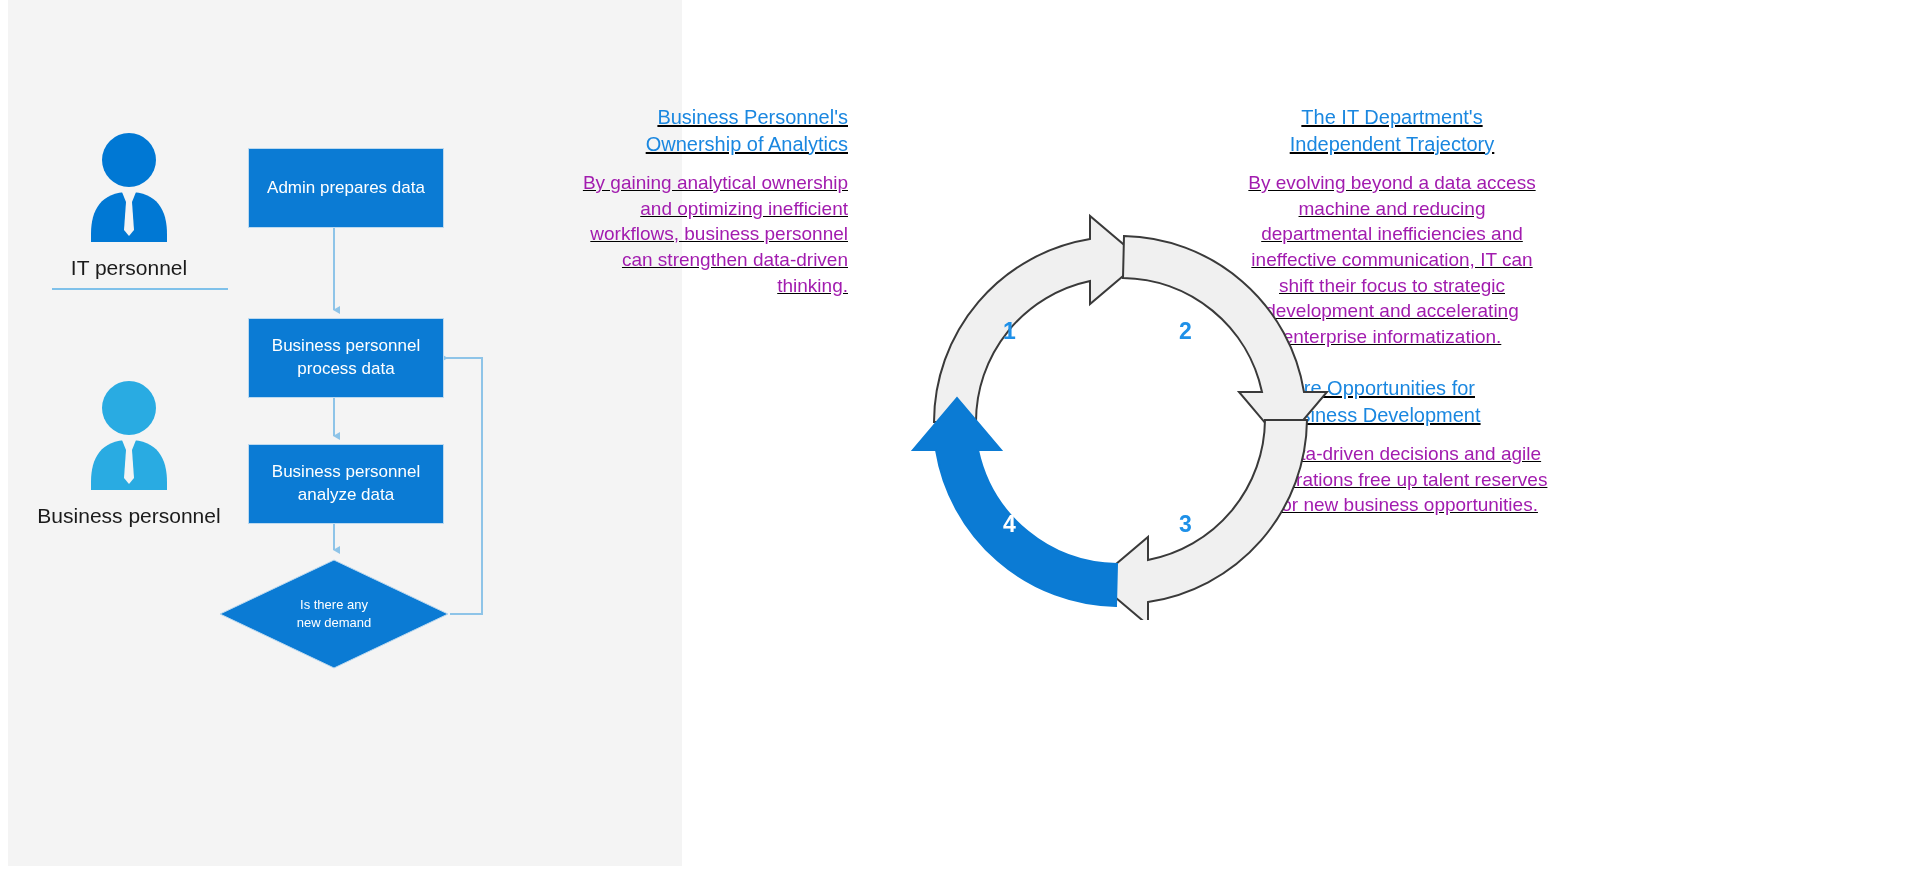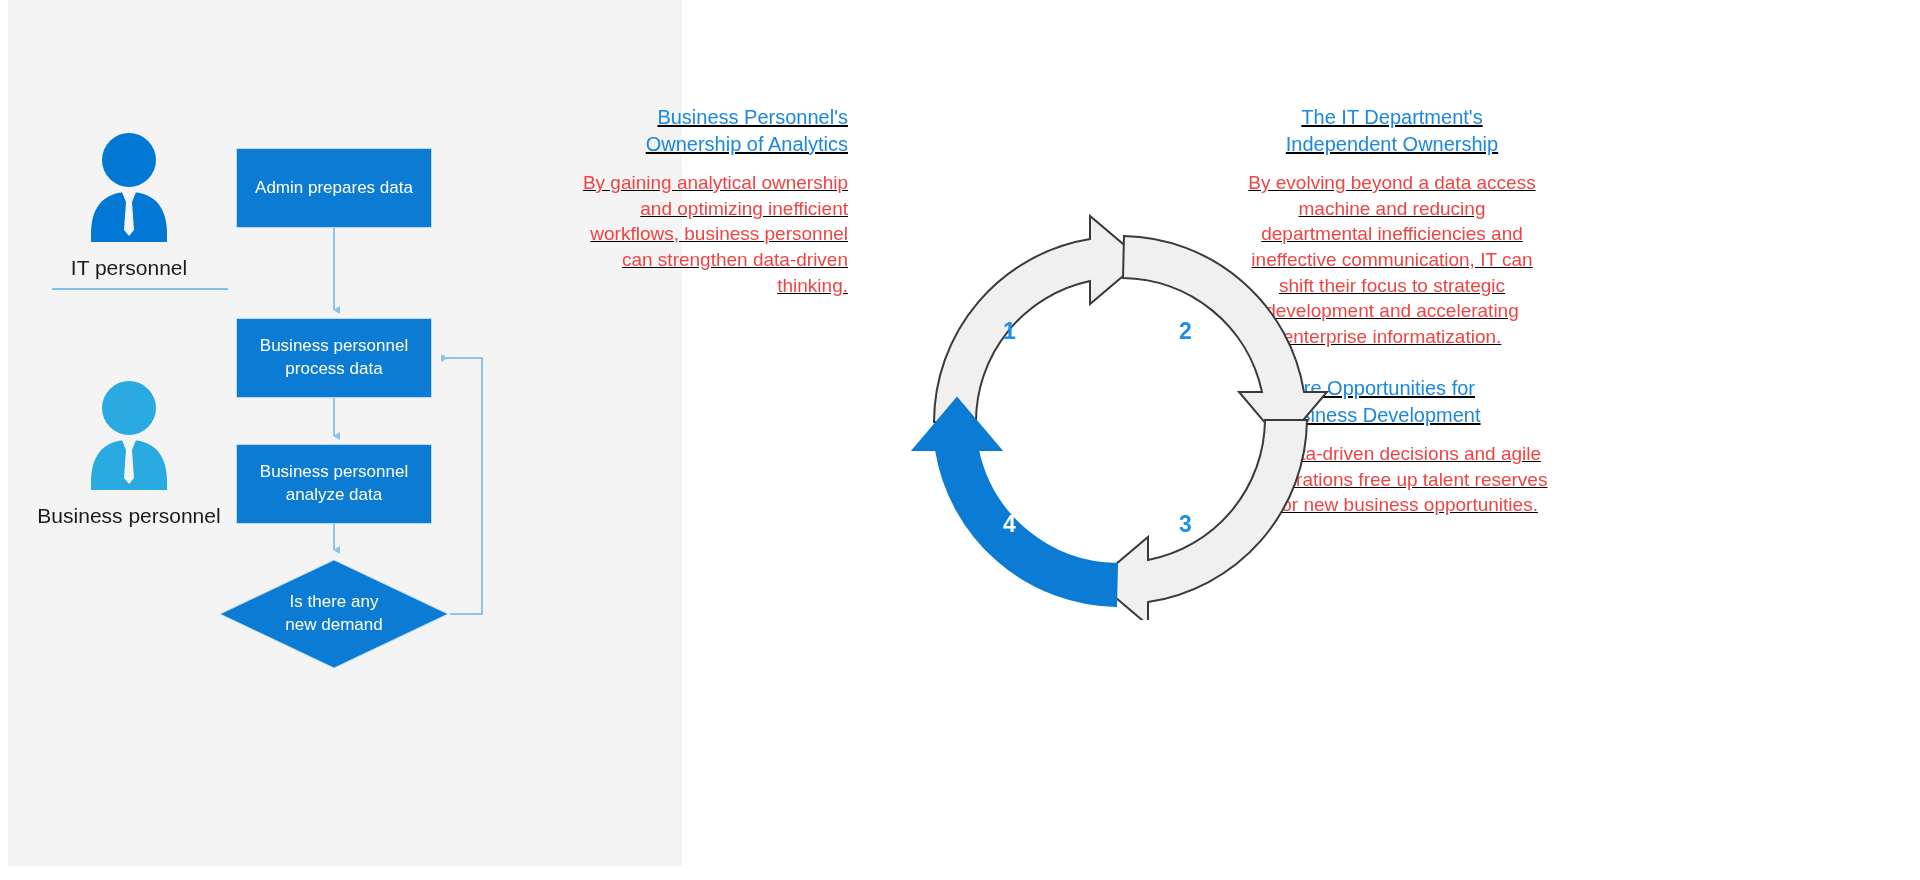--- a/index.html
+++ b/index.html
@@ -80,20 +80,21 @@
     border: 1px solid #bcd9ef;
     color: #ffffff;
     font-size: 17px;
     line-height: 1.35;
     display: flex;
     align-items: center;
     justify-content: center;
     text-align: center;
     box-sizing: border-box;
     padding: 4px 10px;
+    margin-left: 12px;
   }
   #flow-box-0 { left: 28px; top: 18px;  width: 196px; height: 80px; }
   #flow-box-1 { left: 28px; top: 188px; width: 196px; height: 80px; }
   #flow-box-2 { left: 28px; top: 314px; width: 196px; height: 80px; }
 
   #flow-diamond-wrap {
     position: absolute;
     left: 10px;
     top: 428px;
     width: 232px;
@@ -101,21 +102,21 @@
   }
   .diamond-label {
     position: absolute;
     left: 0; top: 0;
     width: 232px; height: 112px;
     display: flex;
     align-items: center;
     justify-content: center;
     text-align: center;
     color: #ffffff;
-    font-size: 17px;
+    font-size: 13px;
     line-height: 1.35;
     pointer-events: none;
   }
 
   #flow-lines {
     position: absolute;
     left: 0; top: 0;
     width: 300px; height: 530px;
   }
 
@@ -125,21 +126,21 @@
     width: 288px;
     text-decoration: underline;
   }
   .quadrant-title {
     color: #1a87e0;
     font-size: 20px;
     line-height: 1.35;
     margin-bottom: 12px;
   }
   .quadrant-body {
-    color: #ef4444;
+    color: #a21caf;
     font-size: 19px;
     line-height: 1.35;
   }
 
   #quad-1 { left: 560px; top: 104px; text-align: right; }
   #quad-4 { left: 560px; top: 375px; text-align: right; }
   #quad-2 { left: 1248px; top: 104px; text-align: center; }
   #quad-3 { left: 1276px; top: 375px; text-align: left; }
 
   #cycle-wrap {
@@ -250,21 +251,21 @@
   </div>
   <div class="quadrant-body">By gaining analytical ownership and optimizing inefficient workflows, business personnel can strengthen data-driven thinking.</div>
 </div>
 
 <div class="quadrant" id="quad-4">
 </div>
 
 <div class="quadrant" id="quad-2">
   <div class="quadrant-title">
     <span>The IT Department's</span><br>
-    <span>Independent Ownership</span>
+    <span>Independent Trajectory</span>
   </div>
   <div class="quadrant-body">By evolving beyond a data access machine and reducing departmental inefficiencies and ineffective communication, IT can shift their focus to strategic development and accelerating enterprise informatization.</div>
 </div>
 
 <div class="quadrant" id="quad-3">
   <div class="quadrant-title">
     <span>More Opportunities for</span><br>
     <span>Business Development</span>
   </div>
   <div class="quadrant-body">Data-driven decisions and agile iterations free up talent reserves for new business opportunities.</div>

